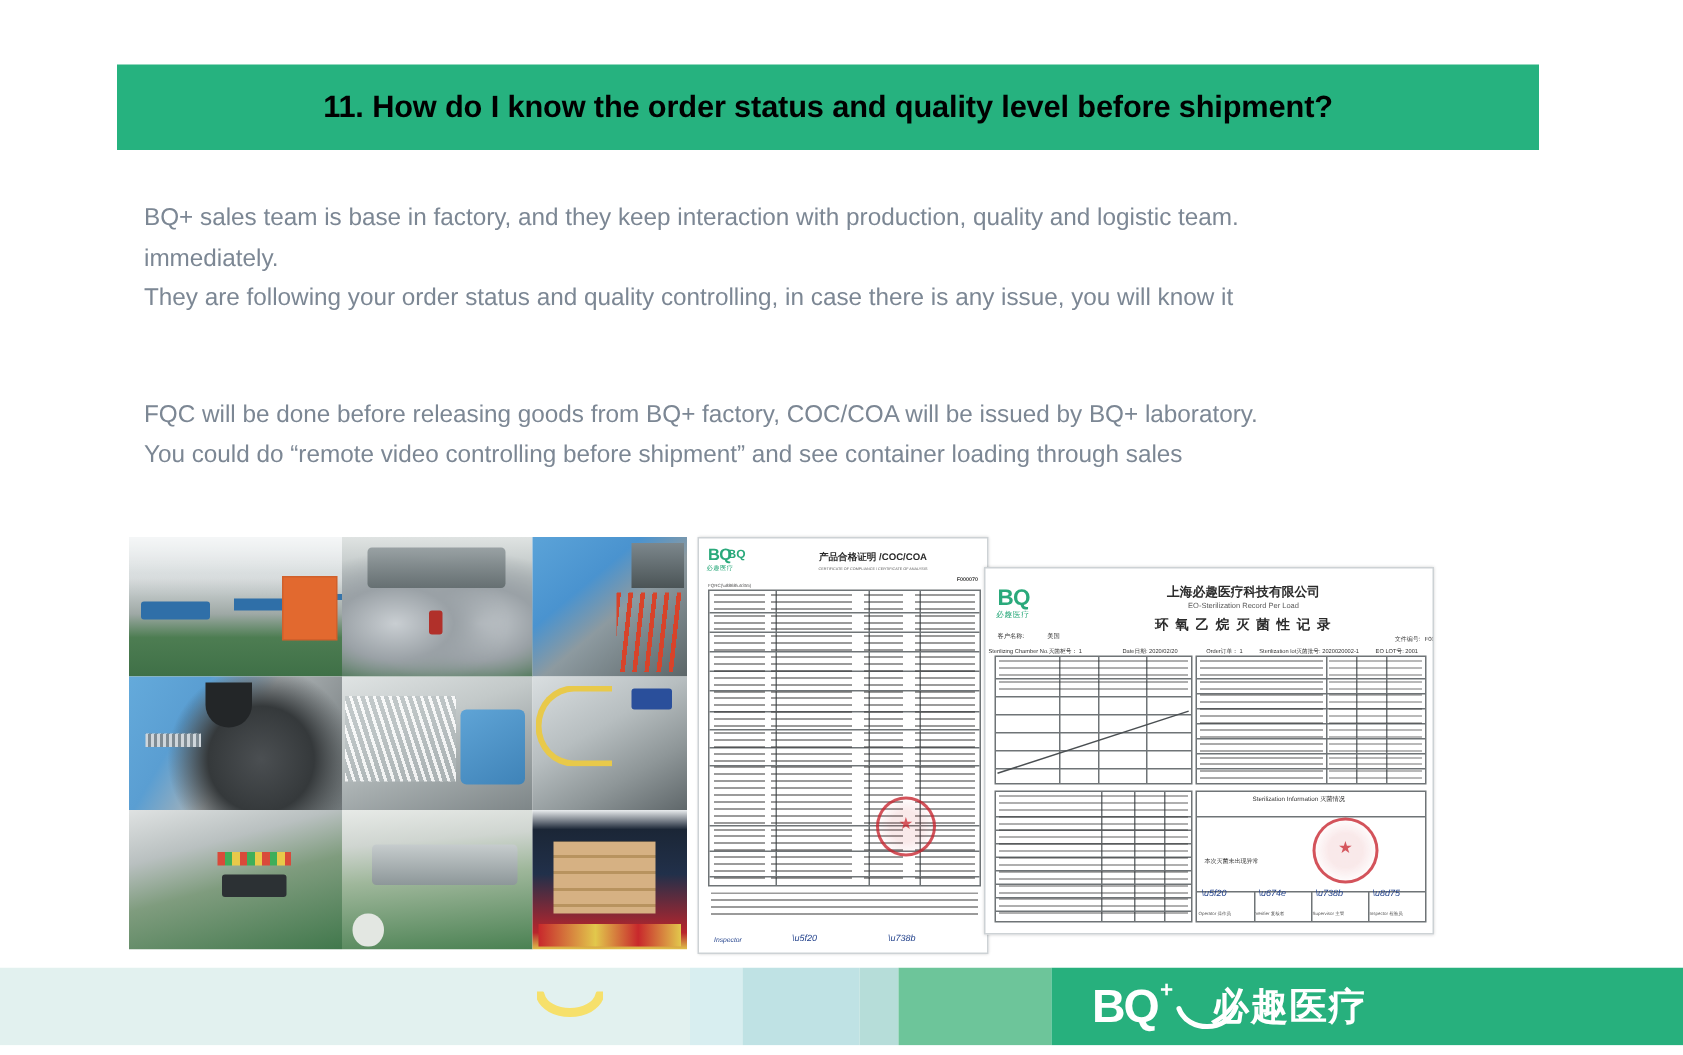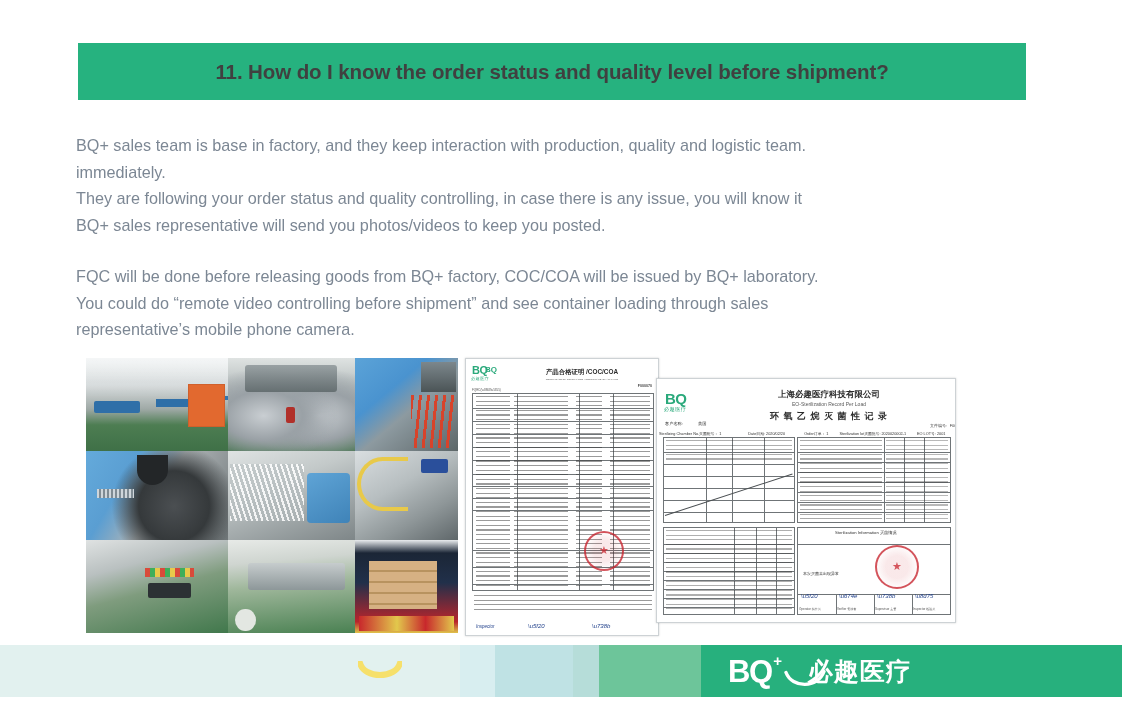--- a/index.html
+++ b/index.html
@@ -25,32 +25,32 @@
     left: 78px;
     top: 43px;
     width: 948px;
     height: 57px;
     background: #26b27f;
     display: flex;
     align-items: center;
     justify-content: center;
   }
   #title-banner .title-text {
-    color: #404040;
+    color: #000000;
     font-size: 20.5px;
     font-weight: bold;
     letter-spacing: -0.1px;
     white-space: nowrap;
     font-family: "Liberation Sans", sans-serif;
   }
 
   
   .body-block {
     position: absolute;
-    left: 76px;
+    left: 96px;
     width: 950px;
     color: #7c8794;
     font-size: 16.2px;
     line-height: 26.5px;
     font-family: "Liberation Sans", sans-serif;
   }
   #para-block-1 { top: 132px; }
   #para-block-2 { top: 263px; }
   .body-block p { margin: 0; }
 
@@ -415,27 +415,25 @@
 <div id="slide">
 
   <div id="title-banner">
     <span class="title-text">11. How do I know the order status and quality level before shipment?</span>
   </div>
 
   <div class="body-block" id="para-block-1">
     <p>BQ+ sales team is base in factory, and they keep interaction with production, quality and logistic team.</p>
     <p>immediately.</p>
     <p>They are following your order status and quality controlling,  in case there is any issue, you will know it</p>
-    <p>BQ+ sales representative will send you photos/videos to keep you posted.</p>
   </div>
 
   <div class="body-block" id="para-block-2">
     <p>FQC will be done before releasing goods from BQ+ factory, COC/COA will be issued by BQ+ laboratory.</p>
     <p>You could do “remote video controlling before shipment” and see container loading through sales</p>
-    <p>representative’s mobile phone camera.</p>
   </div>
 
   <div id="media-row">
 
     <div id="photo-collage">
       <div class="photo ph-line"></div>
       <div class="photo ph-mach"></div>
       <div class="photo ph-wire"></div>
       <div class="photo ph-rot"></div>
       <div class="photo ph-parts"></div>

